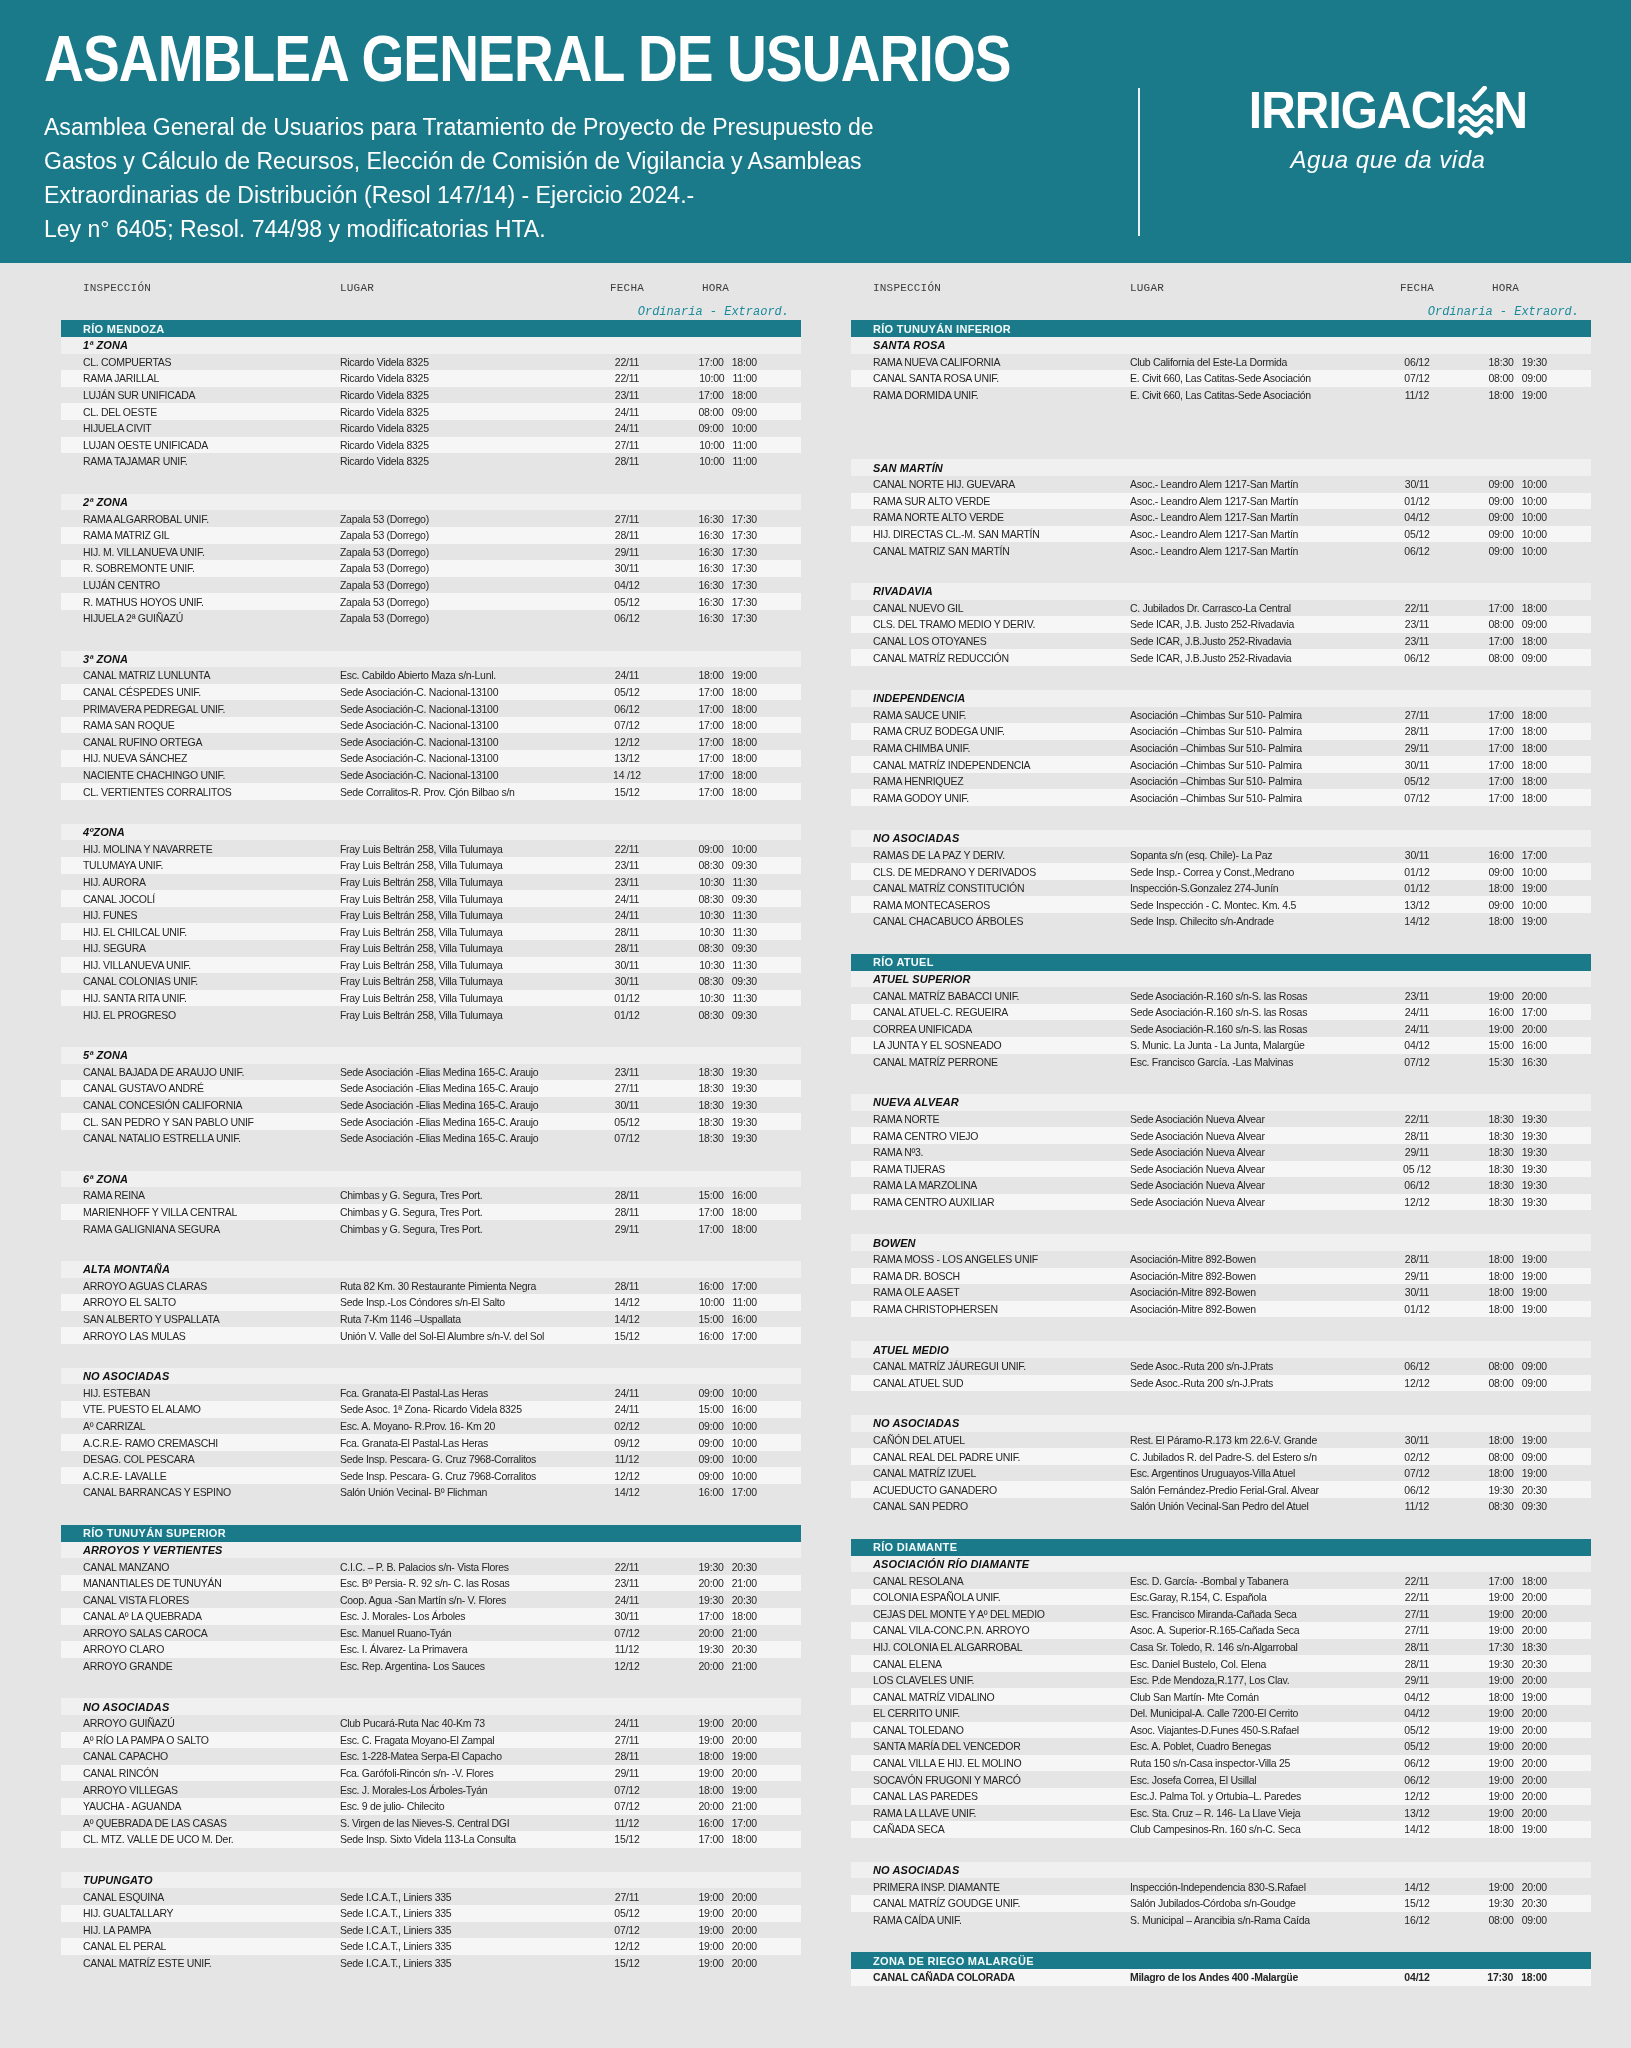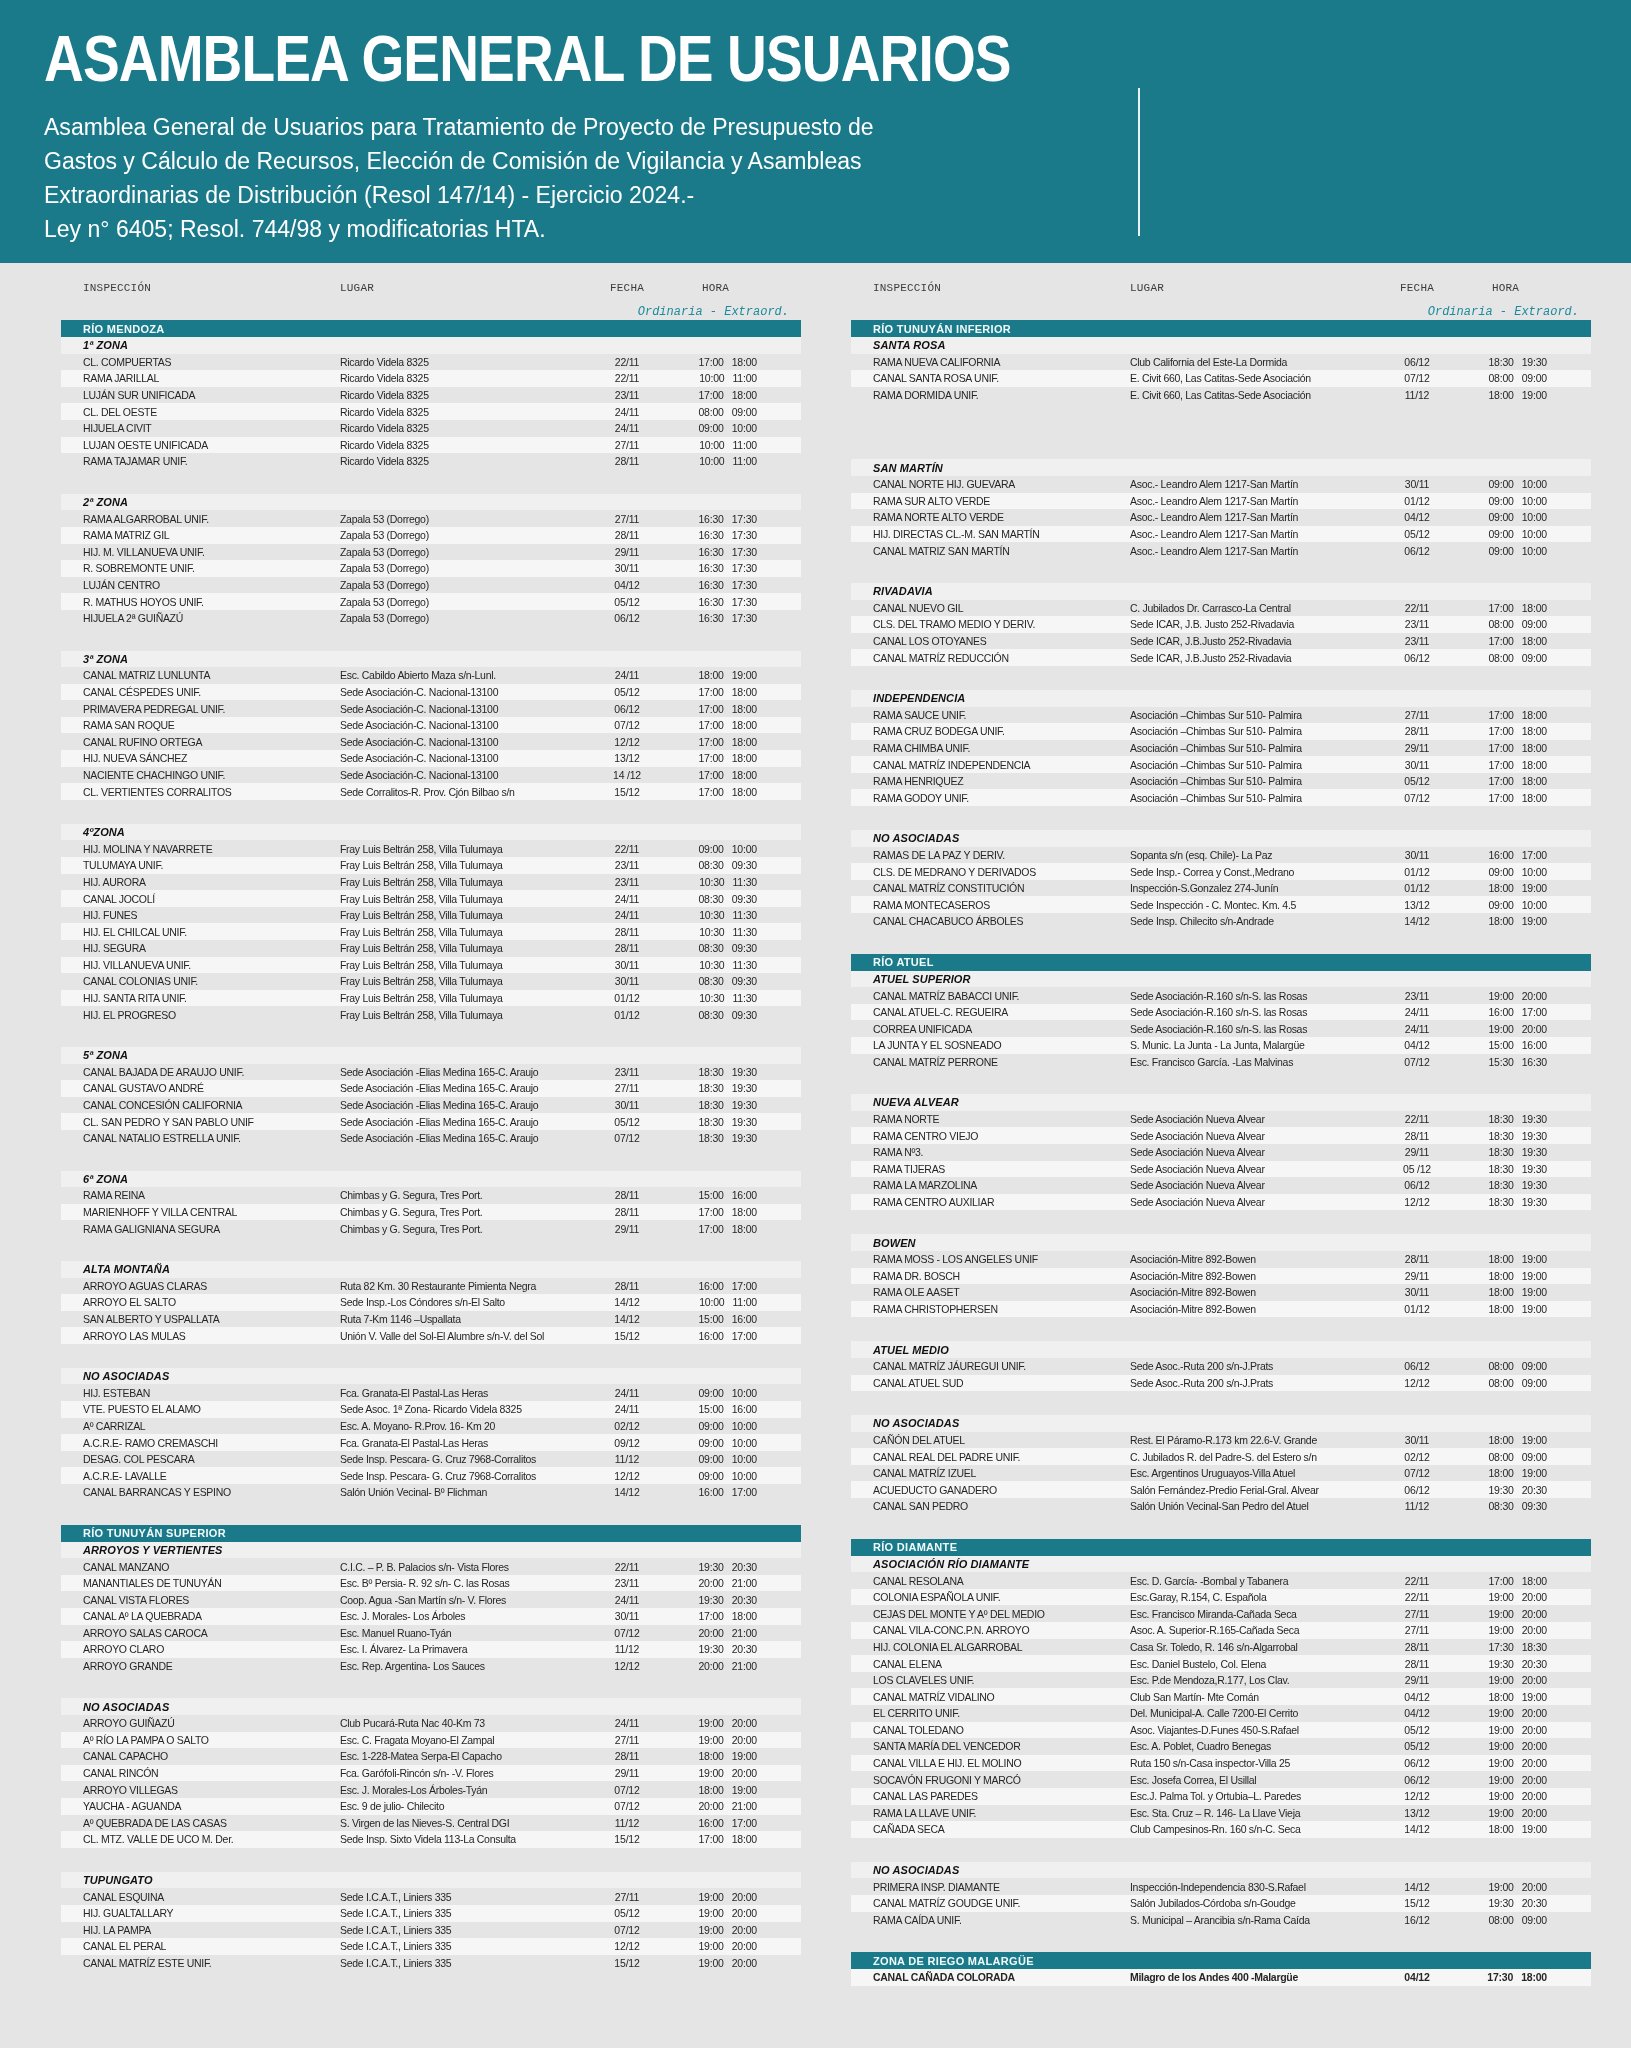--- a/index.html
+++ b/index.html
@@ -52,20 +52,35 @@
     <div class="head-text">
       <h1>ASAMBLEA GENERAL DE USUARIOS</h1>
       <div class="sub-wrap">
         <p class="sub">Asamblea General de Usuarios para Tratamiento de Proyecto de Presupuesto de</p>
         <p class="sub">Gastos y Cálculo de Recursos, Elección de Comisión de Vigilancia y Asambleas</p>
         <p class="sub">Extraordinarias de Distribución (Resol 147/14) - Ejercicio 2024.-</p>
         <p class="sub">Ley n° 6405; Resol. 744/98 y modificatorias HTA.</p>
       </div>
     </div>
     <div class="head-divider"></div>
+    <div class="brand">
+      <div class="brand-word">
+        <span>IRRIGACI</span>
+          <span class="brand-o">
+          <svg width="40" height="52" viewBox="0 0 40 52" aria-hidden="true">
+            <line x1="30" y1="2" x2="19" y2="13" stroke="#ffffff" stroke-width="5" stroke-linecap="round"></line>
+            <path d="M4 24 q5 -7 11 0 t11 0 t11 0" fill="none" stroke="#ffffff" stroke-width="5" stroke-linecap="round"></path>
+            <path d="M4 35 q5 -7 11 0 t11 0 t11 0" fill="none" stroke="#ffffff" stroke-width="5" stroke-linecap="round"></path>
+            <path d="M4 46 q5 -7 11 0 t11 0 t11 0" fill="none" stroke="#ffffff" stroke-width="5" stroke-linecap="round"></path>
+          </svg>
+        </span>
+          <span>N</span>
+      </div>
+      <div class="brand-tag">Agua que da vida</div>
+    </div>
   </header>
 
   <main class="cols">
     <section class="tcol" id="col-0">
         <div class="col-head">
           <div class="ch-row">
             <span class="ch-insp">INSPECCIÓN</span>
             <span class="ch-lugar">LUGAR</span>
             <span class="ch-fecha">FECHA</span>
             <span class="ch-hora">HORA</span>

